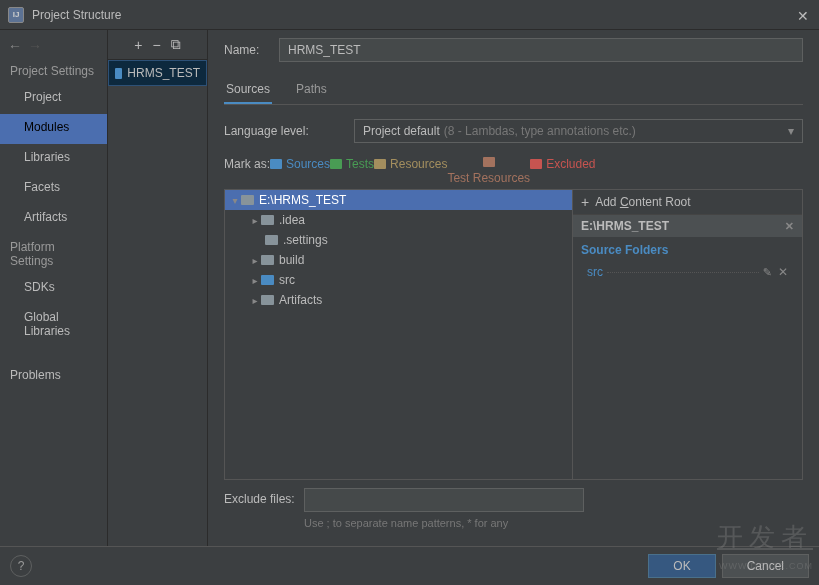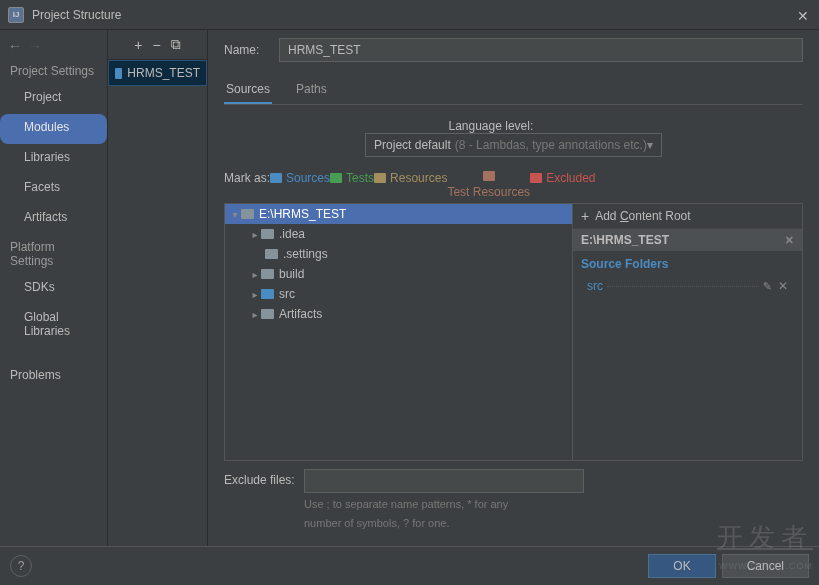--- a/index.html
+++ b/index.html
@@ -7,34 +7,34 @@
 .titlebar { height: 30px; background: #3c3f41; display: flex; align-items: center; padding: 0 8px; border-bottom: 1px solid #2b2b2b; }
 .titlebar .app-icon { width: 16px; height: 16px; background: #5c7294; border: 1px solid #888; border-radius: 2px; margin-right: 8px; display: flex; align-items: center; justify-content: center; font-size: 8px; color: #ccc; font-weight: bold; }
 .titlebar .title { color: #bbbbbb; font-size: 12px; }
 .titlebar .close { margin-left: auto; width: 14px; height: 14px; color: #bbbbbb; cursor: pointer; font-size: 14px; }
 .main { display: flex; height: 516px; }
 .left-panel { width: 108px; background: #3c3f41; border-right: 1px solid #2b2b2b; }
 .nav-arrows { display: flex; padding: 6px 8px; gap: 6px; align-items: center; }
 .nav-arrows span { font-size: 14px; color: #888; cursor: pointer; }
 .section-label { color: #999; padding: 6px 10px; font-size: 12px; }
 .nav-item { padding: 6px 10px 10px 24px; color: #bbbbbb; cursor: pointer; font-size: 12px; }
-.nav-item.selected { background: #4b6eaf; color: #e5e5e5; border-radius: 8px; }
+.nav-item.selected { background: #4b6eaf; color: #000000; }
 .module-list { width: 100px; border-right: 1px solid #2b2b2b; background: #3c3f41; }
 .module-toolbar { display: flex; padding: 6px; gap: 10px; border-bottom: 1px solid #2b2b2b; align-items: center; justify-content: center; }
 .module-toolbar span { color: #bbbbbb; cursor: pointer; font-size: 14px; }
 .module-item { display: flex; align-items: center; padding: 5px 6px; background: #0d293e; border: 1px solid #2d5177; cursor: pointer; font-size: 12px; }
 .module-item .folder { width: 14px; height: 11px; background: #4a8bc2; margin-right: 5px; border-radius: 1px; }
 .content { flex: 1; padding: 8px 16px; display: flex; flex-direction: column; }
 .name-row { display: flex; align-items: center; margin-bottom: 14px; }
 .name-label { width: 55px; }
 .name-input { flex: 1; background: #45494a; border: 1px solid #5e6060; color: #bbbbbb; padding: 4px 8px; font-size: 12px; }
 .tabs { display: flex; gap: 22px; border-bottom: 1px solid #555; margin-bottom: 14px; }
 .tab { padding: 6px 2px; color: #999; cursor: pointer; font-size: 12px; }
 .tab.active { color: #bbbbbb; border-bottom: 2px solid #4a8bc2; }
-.lang-row { display: flex; align-items: center; margin-bottom: 14px; flex-direction: column; }
+.lang-row { display: flex; align-items: center; margin-bottom: 14px; }
 .lang-label { width: 130px; }
 .lang-select { flex: 1; background: #3c3f41; border: 1px solid #5e6060; color: #bbbbbb; padding: 4px 8px; font-size: 12px; cursor: pointer; display: flex; align-items: center; }
 .lang-select .hint { color: #777; margin-left: 4px; }
 .lang-select .chev { margin-left: auto; color: #888; }
 .mark-row { display: flex; align-items: flex-start; margin-bottom: 4px; }
 .mark-btn { display: flex; align-items: center; gap: 4px; font-size: 12px; cursor: pointer; }
 .mark-btn .sq { width: 12px; height: 10px; border-radius: 1px; }
 .mark-btn.sources .sq { background: #4a8bc2; } .mark-btn.sources { color: #4a8bc2; }
 .mark-btn.tests .sq { background: #499c54; } .mark-btn.tests { color: #499c54; }
 .mark-btn.resources .sq { background: #a38e5e; } .mark-btn.resources { color: #a38e5e; }
@@ -212,21 +212,20 @@
           <span class="del">✕</span>
         </div>
       </div>
     </div>
 
     <div class="exclude-row">
       <div class="exclude-label">Exclude files:</div>
       <div class="exclude-col">
         <input class="exclude-input" style="">
         <div class="exclude-hint">Use ; to separate name patterns, * for any</div>
-        <div class="exclude-hint">number of symbols, ? for one.</div>
       </div>
     </div>
   </div>
 </div>
 
 <div class="footer">
   <div class="help">?</div>
   <div class="btns">
     <button class="primary">OK</button>
     <button>Cancel</button>

